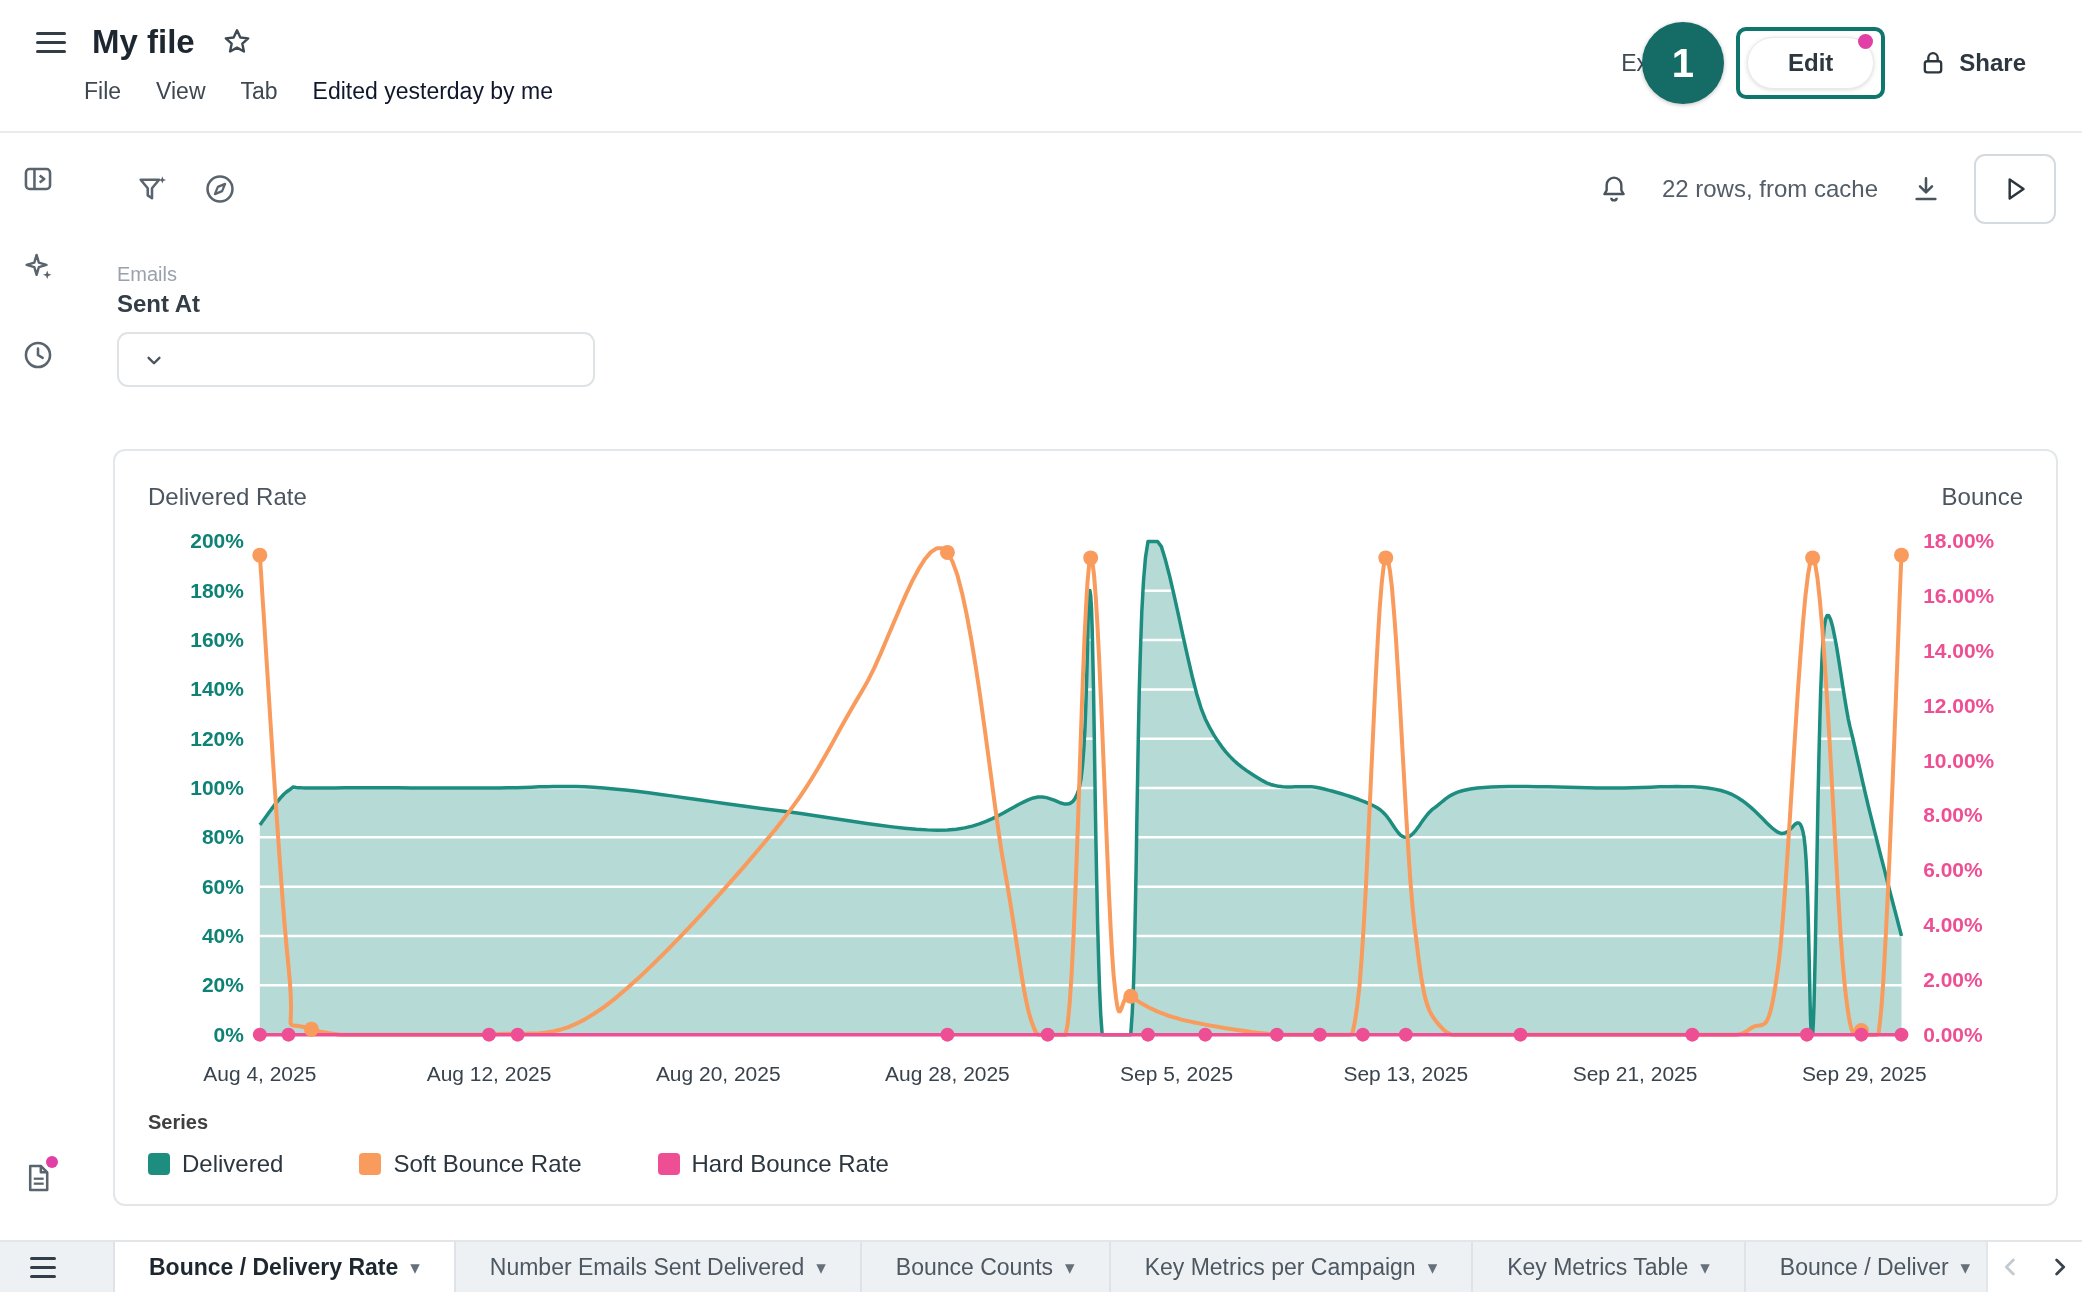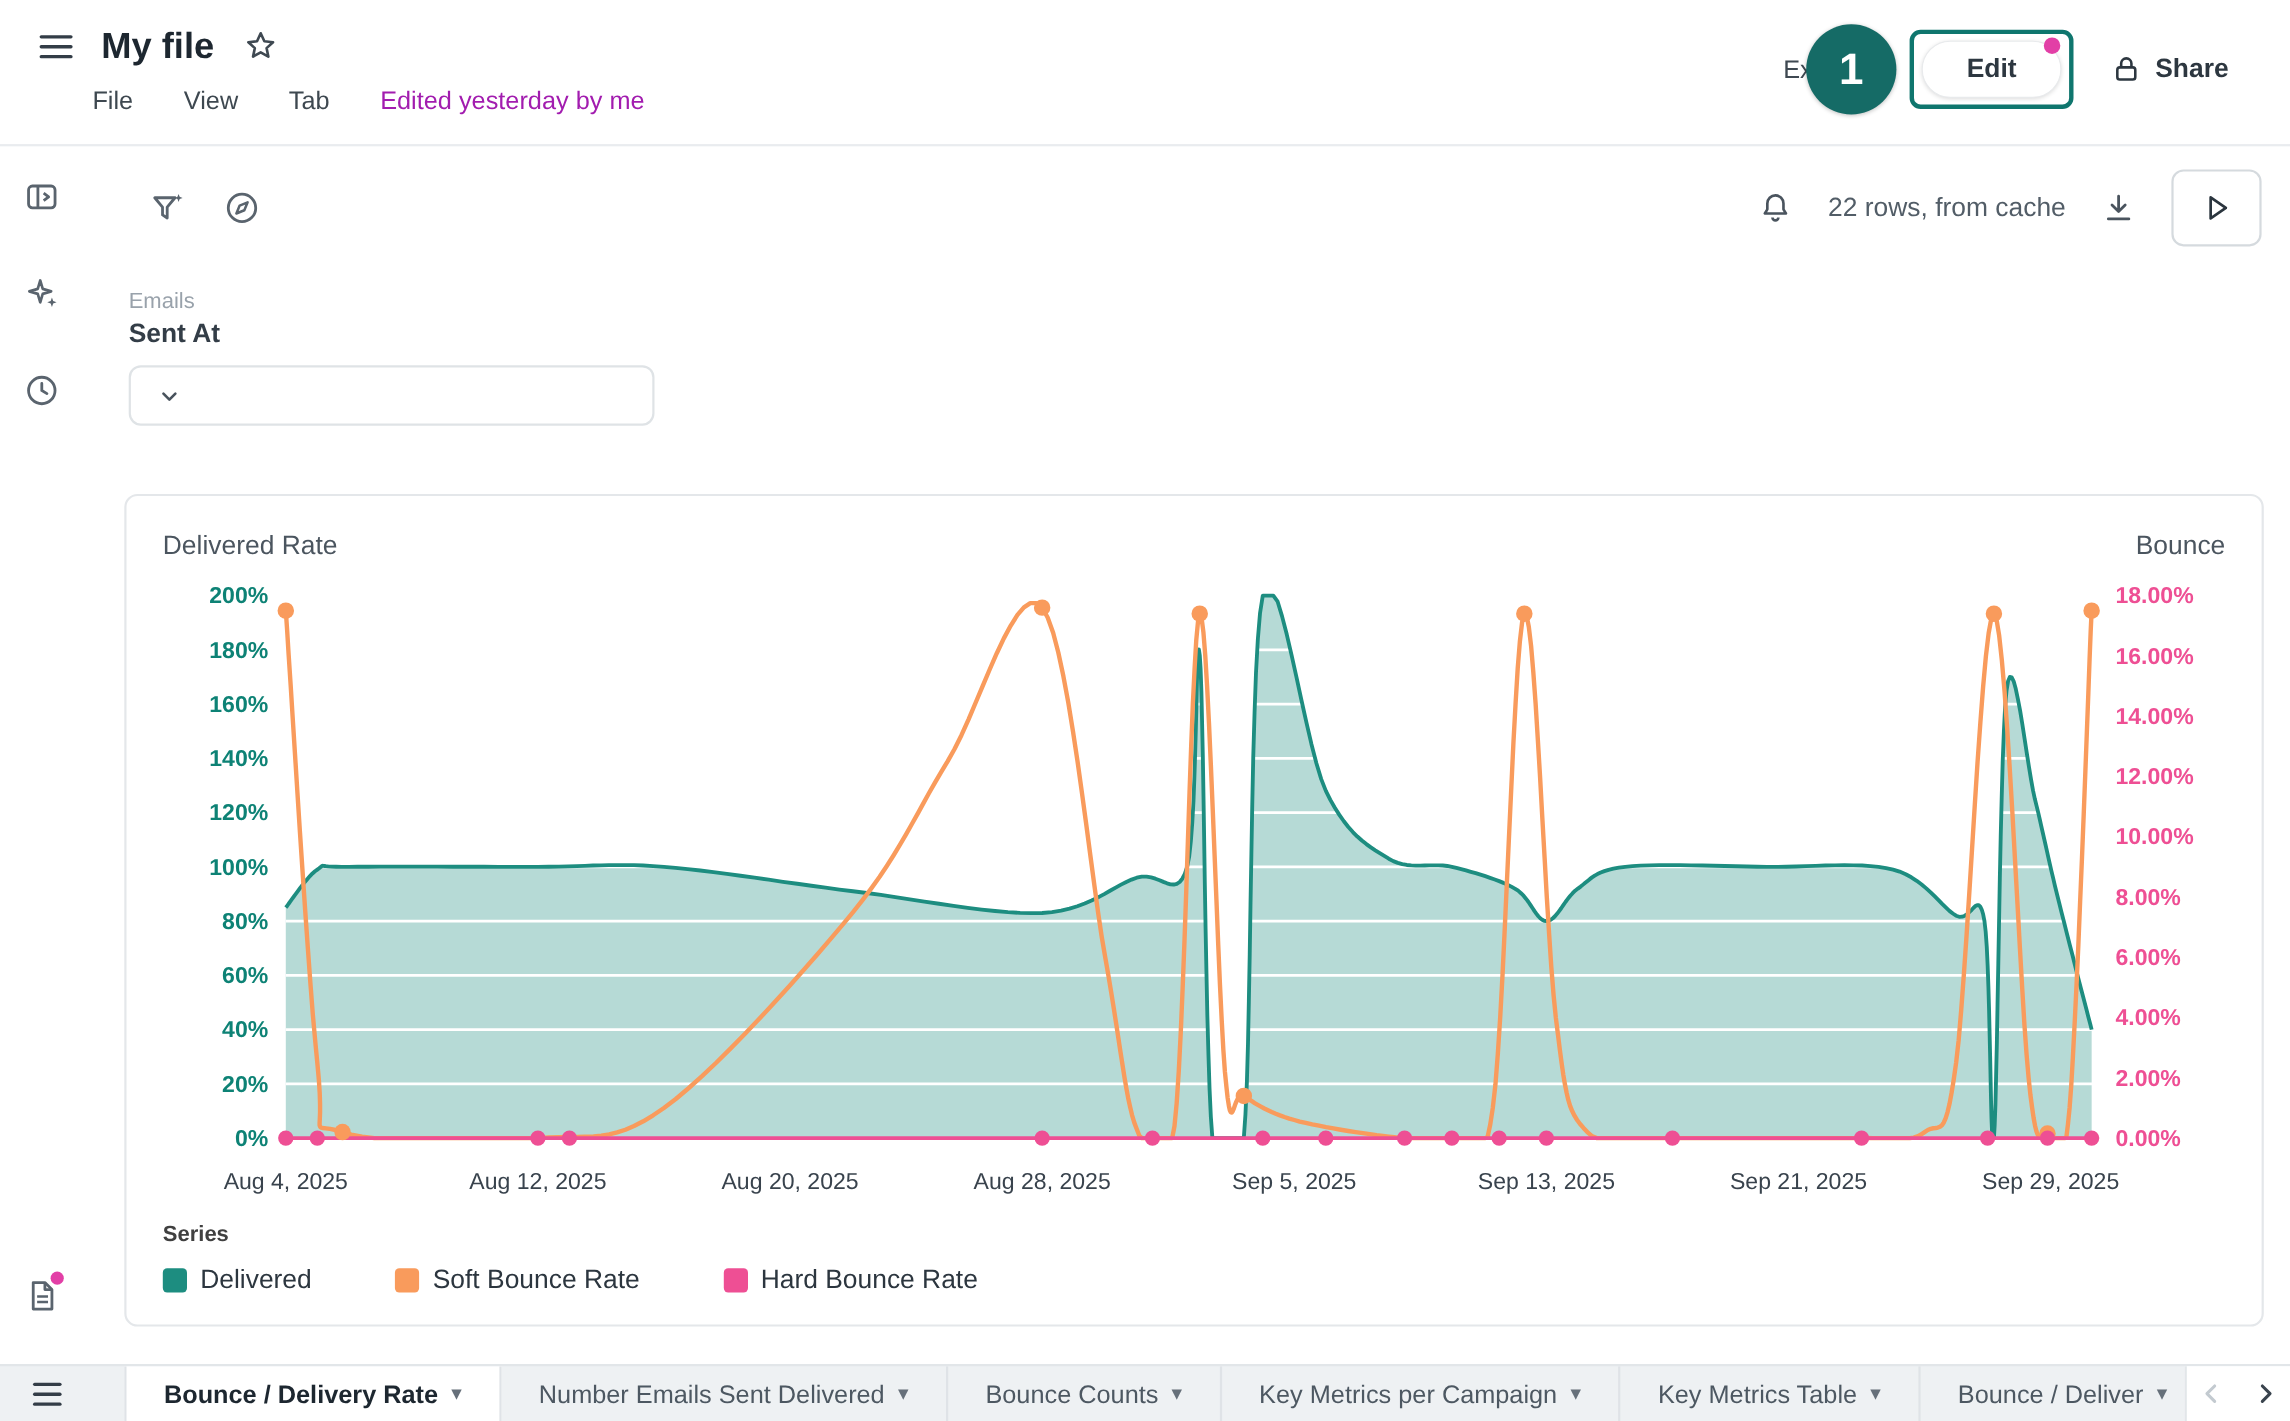--- a/index.html
+++ b/index.html
@@ -6,23 +6,23 @@
   html,body { width:2082px; height:1292px; overflow:hidden; }
   body { font-family:"Liberation Sans","DejaVu Sans",sans-serif; background:#ffffff; color:#2b353e; }
   .app { width:2082px; height:1292px; display:flex; flex-direction:column; position:relative; }
 
   
   .topbar { height:133px; flex:0 0 133px; border-bottom:2px solid #e9ecef; position:relative; padding:16px 0 0 36px; background:#fff; }
   .title-row { display:flex; align-items:center; gap:26px; height:52px; }
   .burger { width:30px; display:flex; flex-direction:column; gap:6px; cursor:pointer; }
   .burger span { display:block; height:3px; background:#333d47; border-radius:2px; }
   .doc-title { font-size:33px; font-weight:700; color:#1d2730; }
-  .menu-row { display:flex; align-items:flex-start; gap:46px; margin:10px 0 0 48px; font-size:23px; color:#3e4850; }
+  .menu-row { display:flex; align-items:flex-start; gap:35px; margin:10px 0 0 48px; font-size:23px; color:#3e4850; }
   .menu-item { cursor:pointer; }
-  .edited-note { color:#a21caf; }
+  .edited-note { color:#0f172a; }
   .topbar-right { position:absolute; right:56px; top:22px; display:flex; align-items:center; }
   .explore-label { font-size:23px; color:#3f4952; margin-right:-4px; }
   .annot-circle { width:82px; height:82px; border-radius:50%; background:#156b66; color:#fff; display:flex; align-items:center; justify-content:center; font-size:40px; font-weight:700; margin-left:-2px; z-index:3; box-shadow:0 1px 4px rgba(0,0,0,.25); }
   .edit-ring { border:4px solid #0f766e; border-radius:10px; padding:6px 7px; margin-left:12px; }
   .edit-btn { position:relative; background:#fff; border:1px solid #e8eaec; box-shadow:0 1px 4px rgba(0,0,0,.14); border-radius:26px; padding:11px 40px; font-size:24px; font-weight:600; color:#2d3740; cursor:pointer; font-family:inherit; }
   .edit-dot { position:absolute; top:-4px; right:0px; width:15px; height:15px; border-radius:50%; background:#e23fa6; }
   .share-wrap { display:flex; align-items:center; gap:12px; margin-left:34px; cursor:pointer; }
   .share-label { font-size:24px; font-weight:600; color:#2d3740; }
 
   

